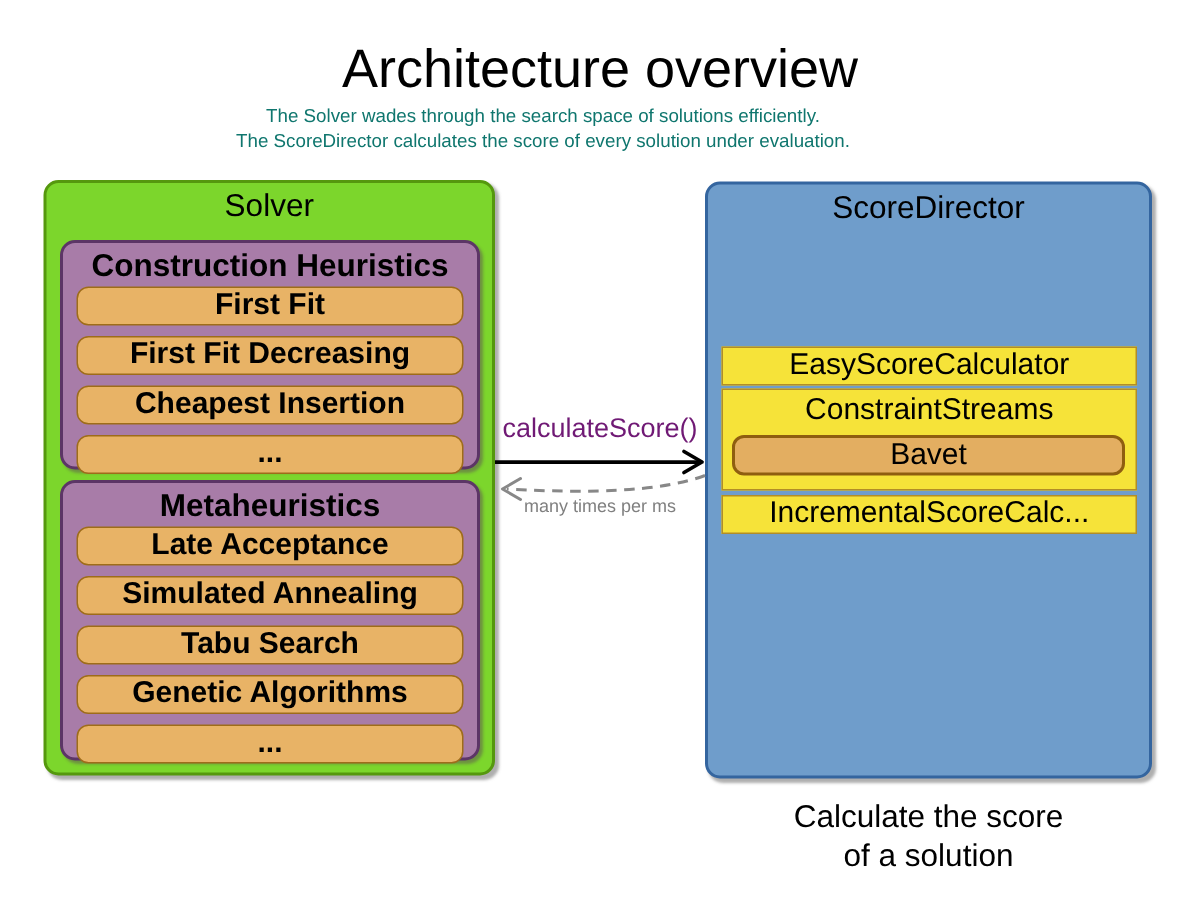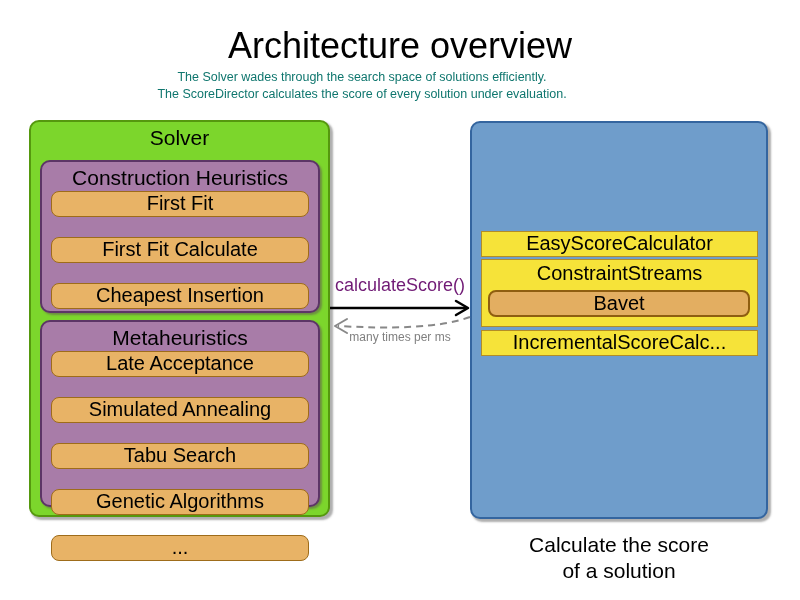--- a/index.html
+++ b/index.html
@@ -21,26 +21,27 @@
   }
   .panel-title { text-align:center; font-size:21px; line-height:26px; padding-top:3px; }
   .solver-panel {
     left:29px; top:120px; width:301px; height:397px;
     background:#7cd62c; border:2px solid #55980e;
   }
   .group {
     position:absolute; box-sizing:border-box; left:9px; width:280px;
     background:#a87ca8; border:2px solid #5c3566; border-radius:10px;
     box-shadow:2px 2px 2px rgba(90,60,90,0.45);
+    font-weight:bold;
   }
   .group-ch { top:38px; height:153px; }
   .group-meta { top:198px; height:187px; }
   .group-title { text-align:center; font-size:21px; line-height:27px; padding-top:2px; }
   .item {
-    box-sizing:border-box; height:26px; margin:0 9px 20px 9px;
+    box-sizing:border-box; height:26px; margin:0 9px 7px 9px;
     background:#e8b366; border:1.5px solid #9e6c1a; border-radius:8px;
     text-align:center; font-size:20px; line-height:22px;
   }
   .director-panel {
     left:470px; top:121px; width:298px; height:398px;
     background:#6f9dcb; border:2px solid #34659f;
   }
   .calc {
     position:absolute; box-sizing:border-box; left:9px; width:277px;
     background:#f6e339; border:1.5px solid #b28d27; border-radius:0;
@@ -79,36 +80,37 @@
     <div>The Solver wades through the search space of solutions efficiently.</div>
     <div>The ScoreDirector calculates the score of every solution under evaluation.</div>
   </div>
 
   <div class="panel solver-panel">
     <div class="panel-title">Solver</div>
 
     <div class="group group-ch">
       <div class="group-title">Construction Heuristics</div>
       <div class="item">First Fit</div>
-      <div class="item">First Fit Calculate</div>
+      <div class="item">First Fit Decreasing</div>
       <div class="item">Cheapest Insertion</div>
       <div class="item">...</div>
     </div>
 
     <div class="group group-meta">
       <div class="group-title">Metaheuristics</div>
       <div class="item">Late Acceptance</div>
       <div class="item">Simulated Annealing</div>
       <div class="item">Tabu Search</div>
       <div class="item">Genetic Algorithms</div>
       <div class="item">...</div>
     </div>
   </div>
 
   <div class="panel director-panel">
+    <div class="panel-title">ScoreDirector</div>
 
     <div class="calc calc-easy">EasyScoreCalculator</div>
 
     <div class="calc calc-cs">
       <div class="calc-cs-title">ConstraintStreams</div>
       <div class="bavet">Bavet</div>
     </div>
 
     <div class="calc calc-incr">IncrementalScoreCalc...</div>
   </div>

